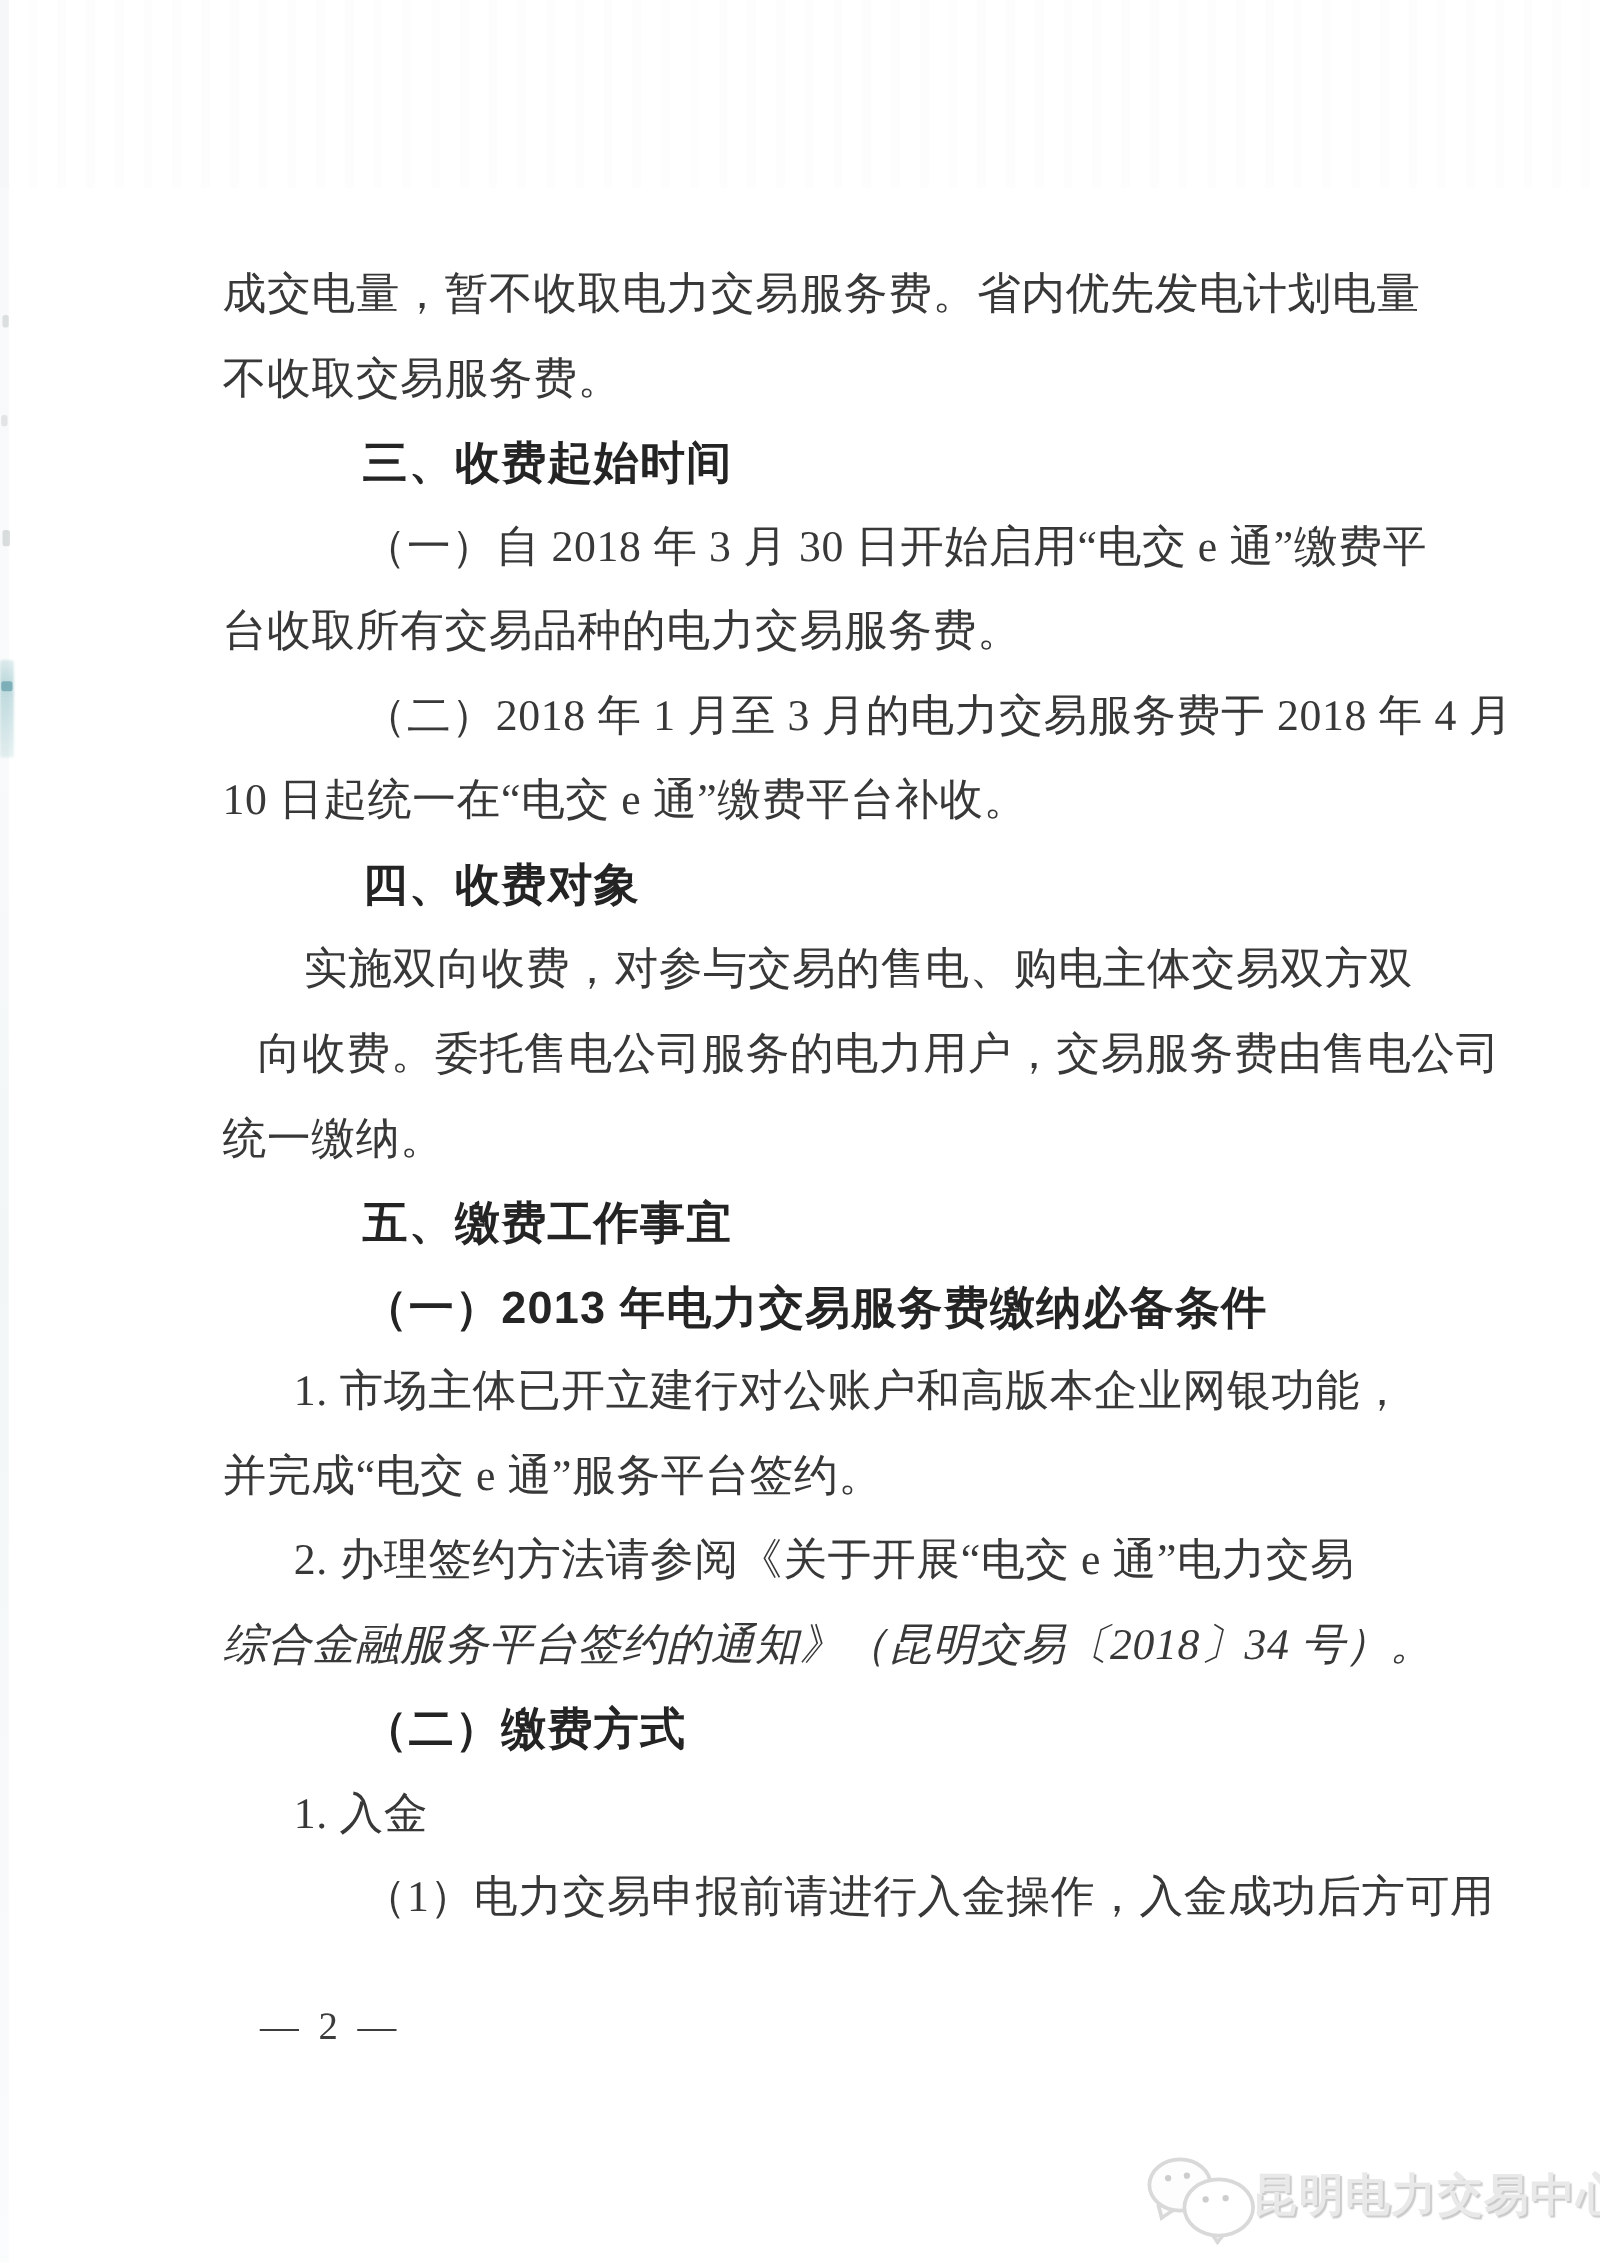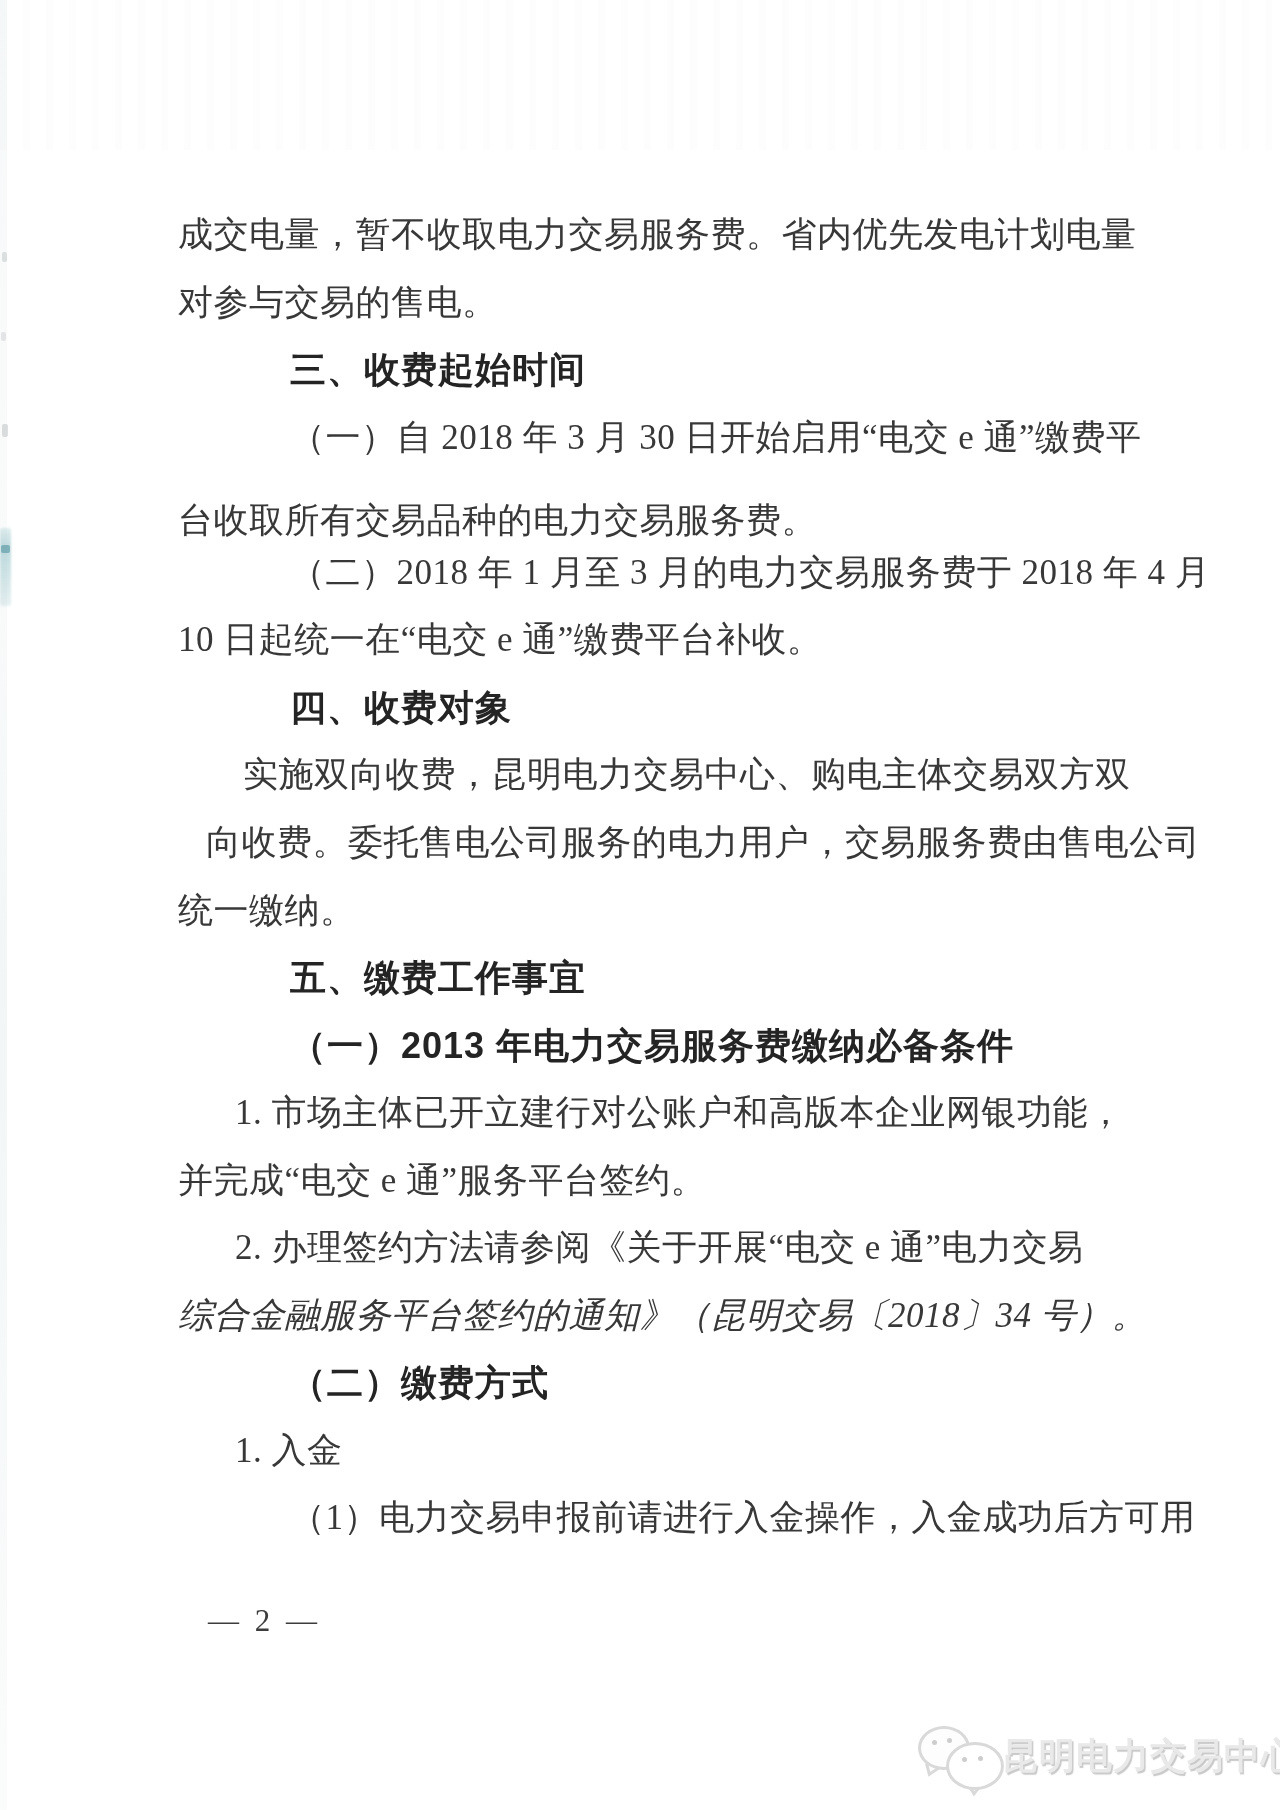--- a/index.html
+++ b/index.html
@@ -98,28 +98,28 @@
   <div class="a-top-noise"></div>
   <div class="edge-band"></div>
   <div class="artifact a-teal"></div>
   <div class="artifact a-teal-dash"></div>
   <div class="artifact a-tick1"></div>
   <div class="artifact a-tick2"></div>
   <div class="artifact a-tick3"></div>
 
   <div id="text-layer">
       <div class="tline s-cont" style="top: 211px;">成交电量，暂不收取电力交易服务费。省内优先发电计划电量</div>
-      <div class="tline s-cont" style="top: 278.55px;">对参与交易的售电。</div>
+      <div class="tline s-cont" style="top: 278.55px;">不收取交易服务费。</div>
       <div class="tline s-para bold" style="top: 346.1px;">三、收费起始时间</div>
       <div class="tline s-para" style="top: 413.65px;">（一）自 2018 年 3 月 30 日开始启用“电交 e 通”缴费平</div>
-      <div class="tline s-cont" style="top: 481.2px; margin-top: 16px;">台收取所有交易品种的电力交易服务费。</div>
+      <div class="tline s-cont" style="top: 481.2px;">台收取所有交易品种的电力交易服务费。</div>
       <div class="tline s-para" style="top: 548.75px;">（二）2018 年 1 月至 3 月的电力交易服务费于 2018 年 4 月</div>
       <div class="tline s-cont" style="top: 616.3px;">10 日起统一在“电交 e 通”缴费平台补收。</div>
       <div class="tline s-para bold" style="top: 683.85px;">四、收费对象</div>
-      <div class="tline s-para2" style="top: 751.4px;">实施双向收费，昆明电力交易中心、购电主体交易双方双</div>
+      <div class="tline s-para2" style="top: 751.4px;">实施双向收费，对参与交易的售电、购电主体交易双方双</div>
       <div class="tline s-cont" style="top: 818.95px; margin-left: 28px;">向收费。委托售电公司服务的电力用户，交易服务费由售电公司</div>
       <div class="tline s-cont" style="top: 886.5px;">统一缴纳。</div>
       <div class="tline s-para bold" style="top: 954.05px;">五、缴费工作事宜</div>
       <div class="tline s-para bold" style="top: 1021.6px;">（一）2013 年电力交易服务费缴纳必备条件</div>
       <div class="tline s-num" style="top: 1089.15px; font-family: Liberation Serif, serif;">1. 市场主体已开立建行对公账户和高版本企业网银功能，</div>
       <div class="tline s-cont" style="top: 1156.7px;">并完成“电交 e 通”服务平台签约。</div>
       <div class="tline s-num" style="top: 1224.25px;">2. 办理签约方法请参阅《关于开展“电交 e 通”电力交易</div>
       <div class="tline s-cont" style="top: 1291.8px; font-style: italic;">综合金融服务平台签约的通知》（昆明交易〔2018〕34 号）。</div>
       <div class="tline s-para bold" style="top: 1359.35px;">（二）缴费方式</div>
       <div class="tline s-num" style="top: 1426.9px;">1. 入金</div>

